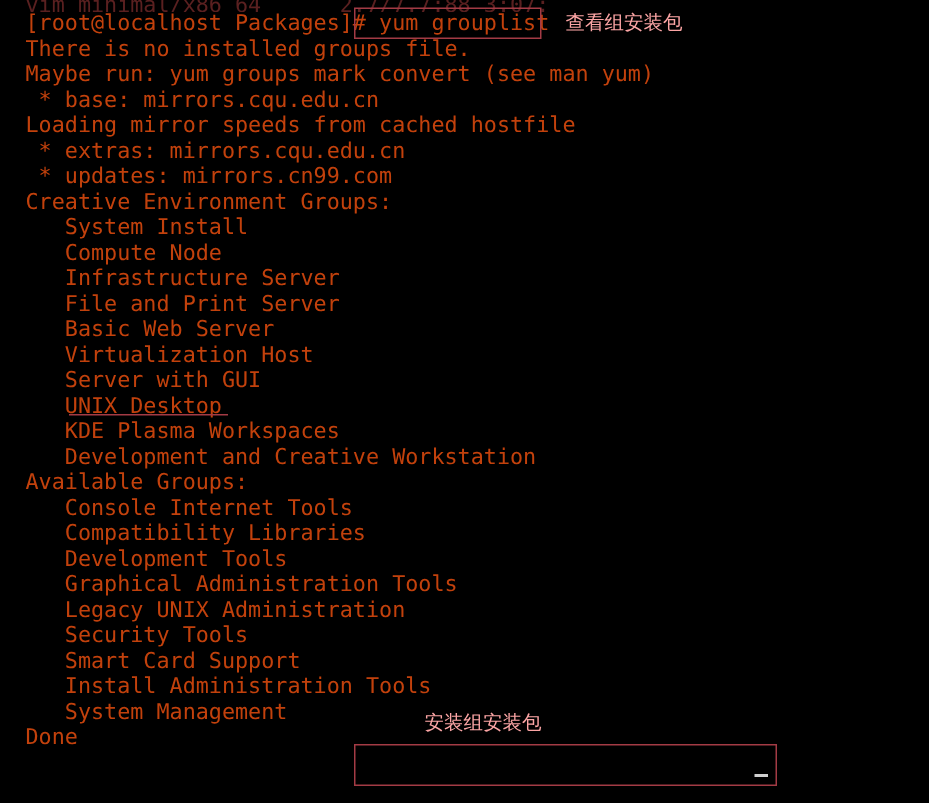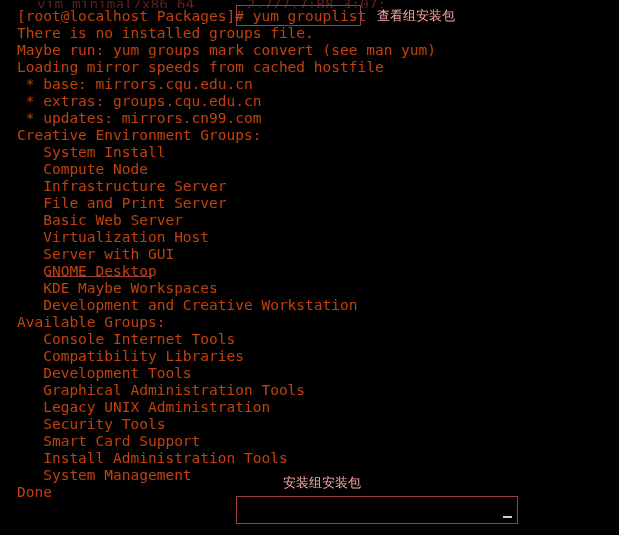--- a/index.html
+++ b/index.html
@@ -33,21 +33,20 @@
     color: #c2410c;
     white-space: pre;
     padding-left: 17px;
     box-sizing: border-box;
   }
   .line.clipped {
     height: 8px;
     line-height: 8px;
     overflow: hidden;
     color: #5a2020;
-    margin-left: 20px;
   }
 
   
   .redbox {
     position: absolute;
     border: 1px solid #a33b45;
     box-sizing: border-box;
     pointer-events: none;
   }
   #box-grouplist {
@@ -104,34 +103,34 @@
 </head>
 <body>
 
 <div id="screen">
 
   <div class="term">
     <div class="line clipped">vim minimal/x86_64      2.7/7.7:88 3:07:</div>
     <div class="line">[root@localhost Packages]# yum grouplist</div>
     <div class="line">There is no installed groups file.</div>
     <div class="line">Maybe run: yum groups mark convert (see man yum)</div>
+    <div class="line"> * base: mirrors.cqu.edu.cn</div>
     <div class="line">Loading mirror speeds from cached hostfile</div>
-    <div class="line"> * base: mirrors.cqu.edu.cn</div>
-    <div class="line"> * extras: groups.cqu.edu.cn</div>
+    <div class="line"> * extras: mirrors.cqu.edu.cn</div>
     <div class="line"> * updates: mirrors.cn99.com</div>
     <div class="line">Creative Environment Groups:</div>
     <div class="line">   System Install</div>
     <div class="line">   Compute Node</div>
     <div class="line">   Infrastructure Server</div>
     <div class="line">   File and Print Server</div>
     <div class="line">   Basic Web Server</div>
     <div class="line">   Virtualization Host</div>
     <div class="line">   Server with GUI</div>
-    <div class="line">   GNOME Desktop</div>
-    <div class="line">   KDE Maybe Workspaces</div>
+    <div class="line">   UNIX Desktop</div>
+    <div class="line">   KDE Plasma Workspaces</div>
     <div class="line">   Development and Creative Workstation</div>
     <div class="line">Available Groups:</div>
     <div class="line">   Console Internet Tools</div>
     <div class="line">   Compatibility Libraries</div>
     <div class="line">   Development Tools</div>
     <div class="line">   Graphical Administration Tools</div>
     <div class="line">   Legacy UNIX Administration</div>
     <div class="line">   Security Tools</div>
     <div class="line">   Smart Card Support</div>
     <div class="line">   Install Administration Tools</div>

